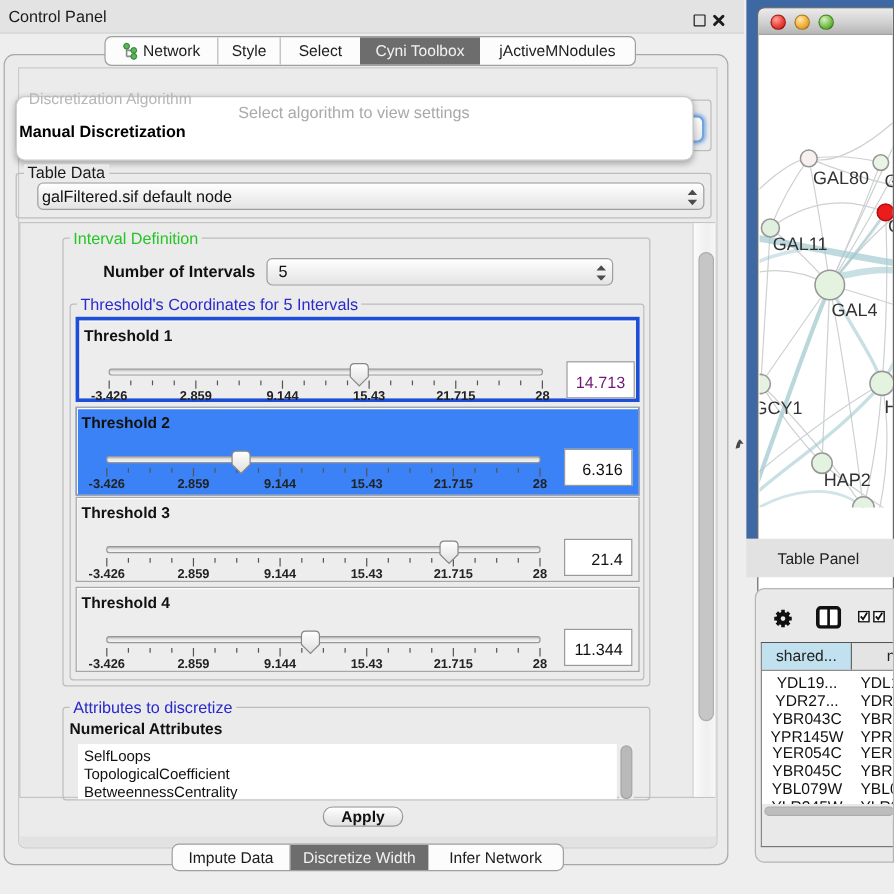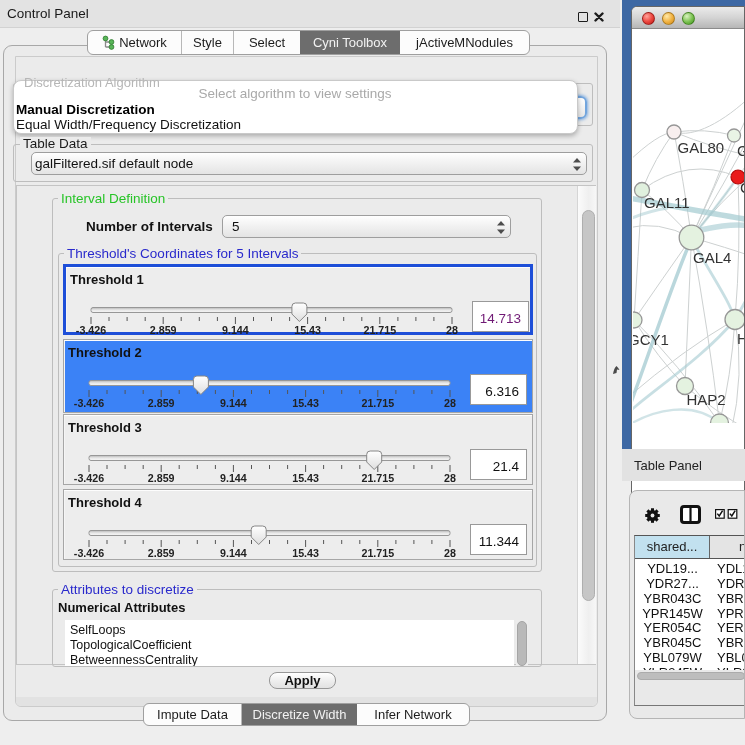--- a/index.html
+++ b/index.html
@@ -40,21 +40,20 @@
 </div>
 
 <div class="abs grp" style="left:13px;top:83px;width:580px;height:43px;"></div>
 
 <div class="abs" style="left:552px;top:96px;width:35px;height:23px;border-radius:6px;background:linear-gradient(#fff,#e6e6e6);border:2.5px solid #72a5dd;box-shadow:0 0 3px 1px rgba(106,160,224,.8);box-sizing:border-box;"></div>
 
 <div class="abs" style="left:13px;top:80px;width:565px;height:54px;background:#ffffff;border:1px solid #c9c9c9;border-radius:8px;box-shadow:0 2px 5px rgba(0,0,0,.28);box-sizing:border-box;"></div>
 <div class="abs" style="left:24px;top:74.5px;font-size:13px;color:#b6b6b6;">Discretization Algorithm</div>
 <div class="abs" style="left:0;top:86px;width:590px;text-align:center;font-size:13.5px;color:#a9a9a9;">Select algorithm to view settings</div>
 <div class="abs" style="left:16px;top:102px;font-size:13.5px;font-weight:bold;color:#000;">Manual Discretization</div>
-<div class="abs" style="left:16px;top:117px;font-size:13.5px;color:#111;">Equal Width/Frequency Discretization</div>
 
 <div class="abs grp" style="left:13px;top:144px;width:580px;height:38px;"></div>
 <div class="gtitle" style="left:20px;top:137px;color:#1a1a1a;">Table Data</div>
 <div class="abs combo" style="left:31px;top:152px;width:556px;height:23px;">
   <div style="font-size:13.5px;color:#111;padding:2.5px 0 0 3px;">galFiltered.sif default node</div>
   <svg class="abs" style="right:5px;top:5px;" width="8" height="13">
         <path d="M4,0 L8,4.5 H0 Z" fill="#4c4c4c"></path>
         <path d="M0,8.5 H8 L4,13 Z" fill="#4c4c4c"></path>
       </svg>
 </div>
@@ -342,21 +341,21 @@
         <text x="107" y="165" font-size="15" fill="#333" font-family="Liberation Sans, sans-serif">CY</text>
         <text x="11" y="180" font-size="15" fill="#333" font-family="Liberation Sans, sans-serif">GAL11</text>
         <text x="60" y="235" font-size="15" fill="#333" font-family="Liberation Sans, sans-serif">GAL4</text>
         <text x="-5" y="317" font-size="15" fill="#333" font-family="Liberation Sans, sans-serif">GCY1</text>
         <text x="104" y="316" font-size="15" fill="#333" font-family="Liberation Sans, sans-serif">HA</text>
         <text x="53.5" y="377" font-size="15" fill="#333" font-family="Liberation Sans, sans-serif">HAP2</text>
       </svg>
 </div>
 
 <div class="abs" style="left:622px;top:449px;width:123px;height:32px;background:#e2e2e2;"></div>
-<div class="abs" style="left:634px;top:458px;font-size:13px;color:#222;">Table Panel</div>
+<div class="abs" style="left:648px;top:458px;font-size:13px;color:#222;">Table Panel</div>
 
 <div class="abs" style="left:629px;top:490px;width:116px;height:229px;background:#e9e9e9;border:1px solid #b5b5b5;border-radius:8px 0 0 8px;box-sizing:border-box;overflow:hidden;">
 
   <svg style="position:absolute;left:14px;top:16px;" width="17" height="17" viewBox="0 0 17 17">
     <g stroke="#111" stroke-width="3">
       <line x1="8.5" y1="1.2" x2="8.5" y2="15.8"></line>
           <line x1="1.2" y1="8.5" x2="15.8" y2="8.5"></line>
       <line x1="3.4" y1="3.4" x2="13.6" y2="13.6"></line>
           <line x1="13.6" y1="3.4" x2="3.4" y2="13.6"></line>
     </g>

